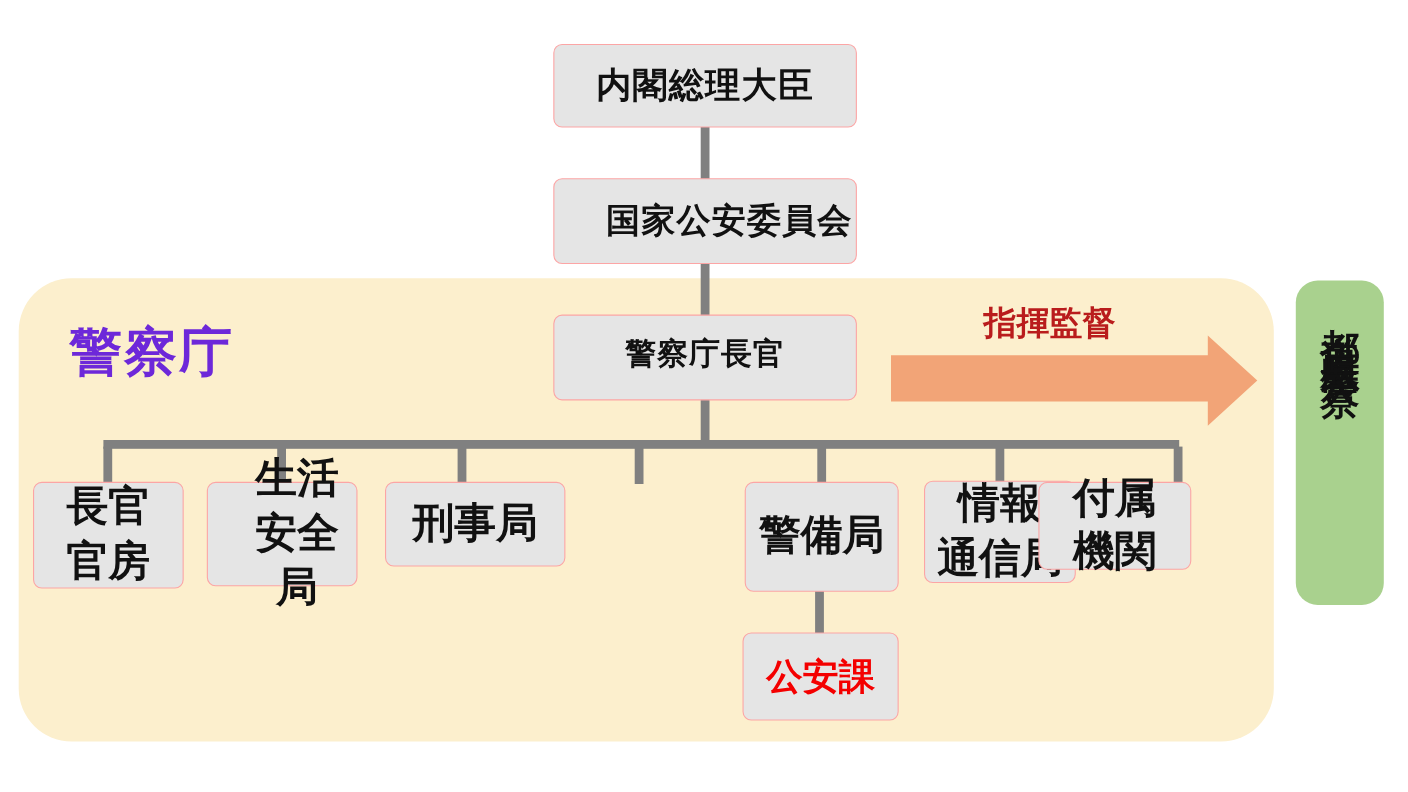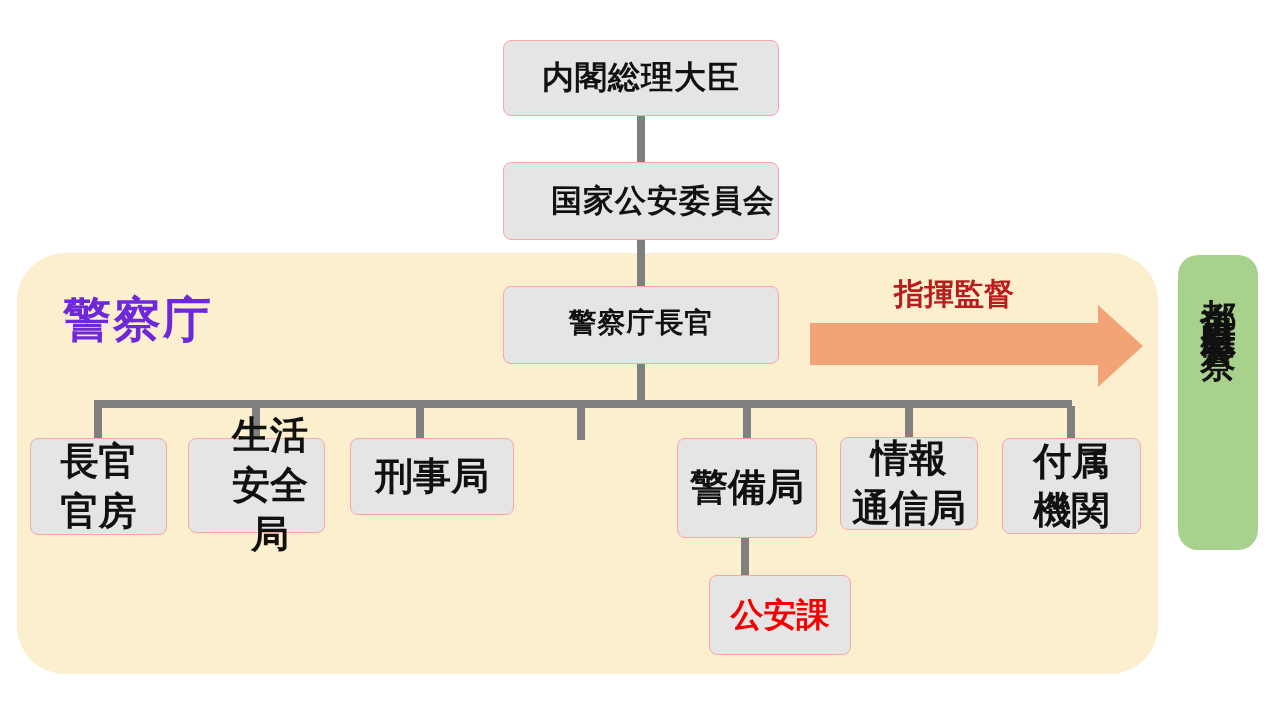--- a/index.html
+++ b/index.html
@@ -83,24 +83,24 @@
   <div class="node node-lg" style="left:503px;top:286px;width:276px;height:78px;font-size:28px;font-family:Liberation Mono, monospace;">警察庁長官</div>
 
   <div class="node dept" style="left:30px;top:438px;width:137px;height:97px;">長官
 官房</div>
   <div class="node dept" style="left:188px;top:438px;width:137px;height:95px;padding-left:27px;">生活
 安全局</div>
   <div class="node dept" style="left:350px;top:438px;width:164px;height:77px;">刑事局</div>
   <div class="node dept" style="left:677px;top:438px;width:140px;height:100px;">警備局</div>
   <div class="node dept" style="left:840px;top:437px;width:138px;height:93px;">情報
 通信局</div>
-  <div class="node dept" style="left:1002px;top:438px;width:139px;height:96px;text-align:right;">付属
+  <div class="node dept" style="left:944px;top:438px;width:139px;height:80px;text-align:right;">付属
 機関</div>
 
-  <div class="node highlight" style="left:675px;top:575px;width:142px;height:80px;margin-left:34px;">公安課</div>
+  <div class="node highlight" style="left:675px;top:575px;width:142px;height:80px;">公安課</div>
 
   <div class="arrow-label">指揮監督</div>
   <svg class="arrow-svg" viewBox="0 0 340 92">
     <polygon points="0,23 288,23 288,5 333,46 288,87 288,65 0,65" fill="var(--arrow,#F2A477)"></polygon>
   </svg>
 
   <div class="pref">
     <span>都道府県警察</span>
   </div>
 

